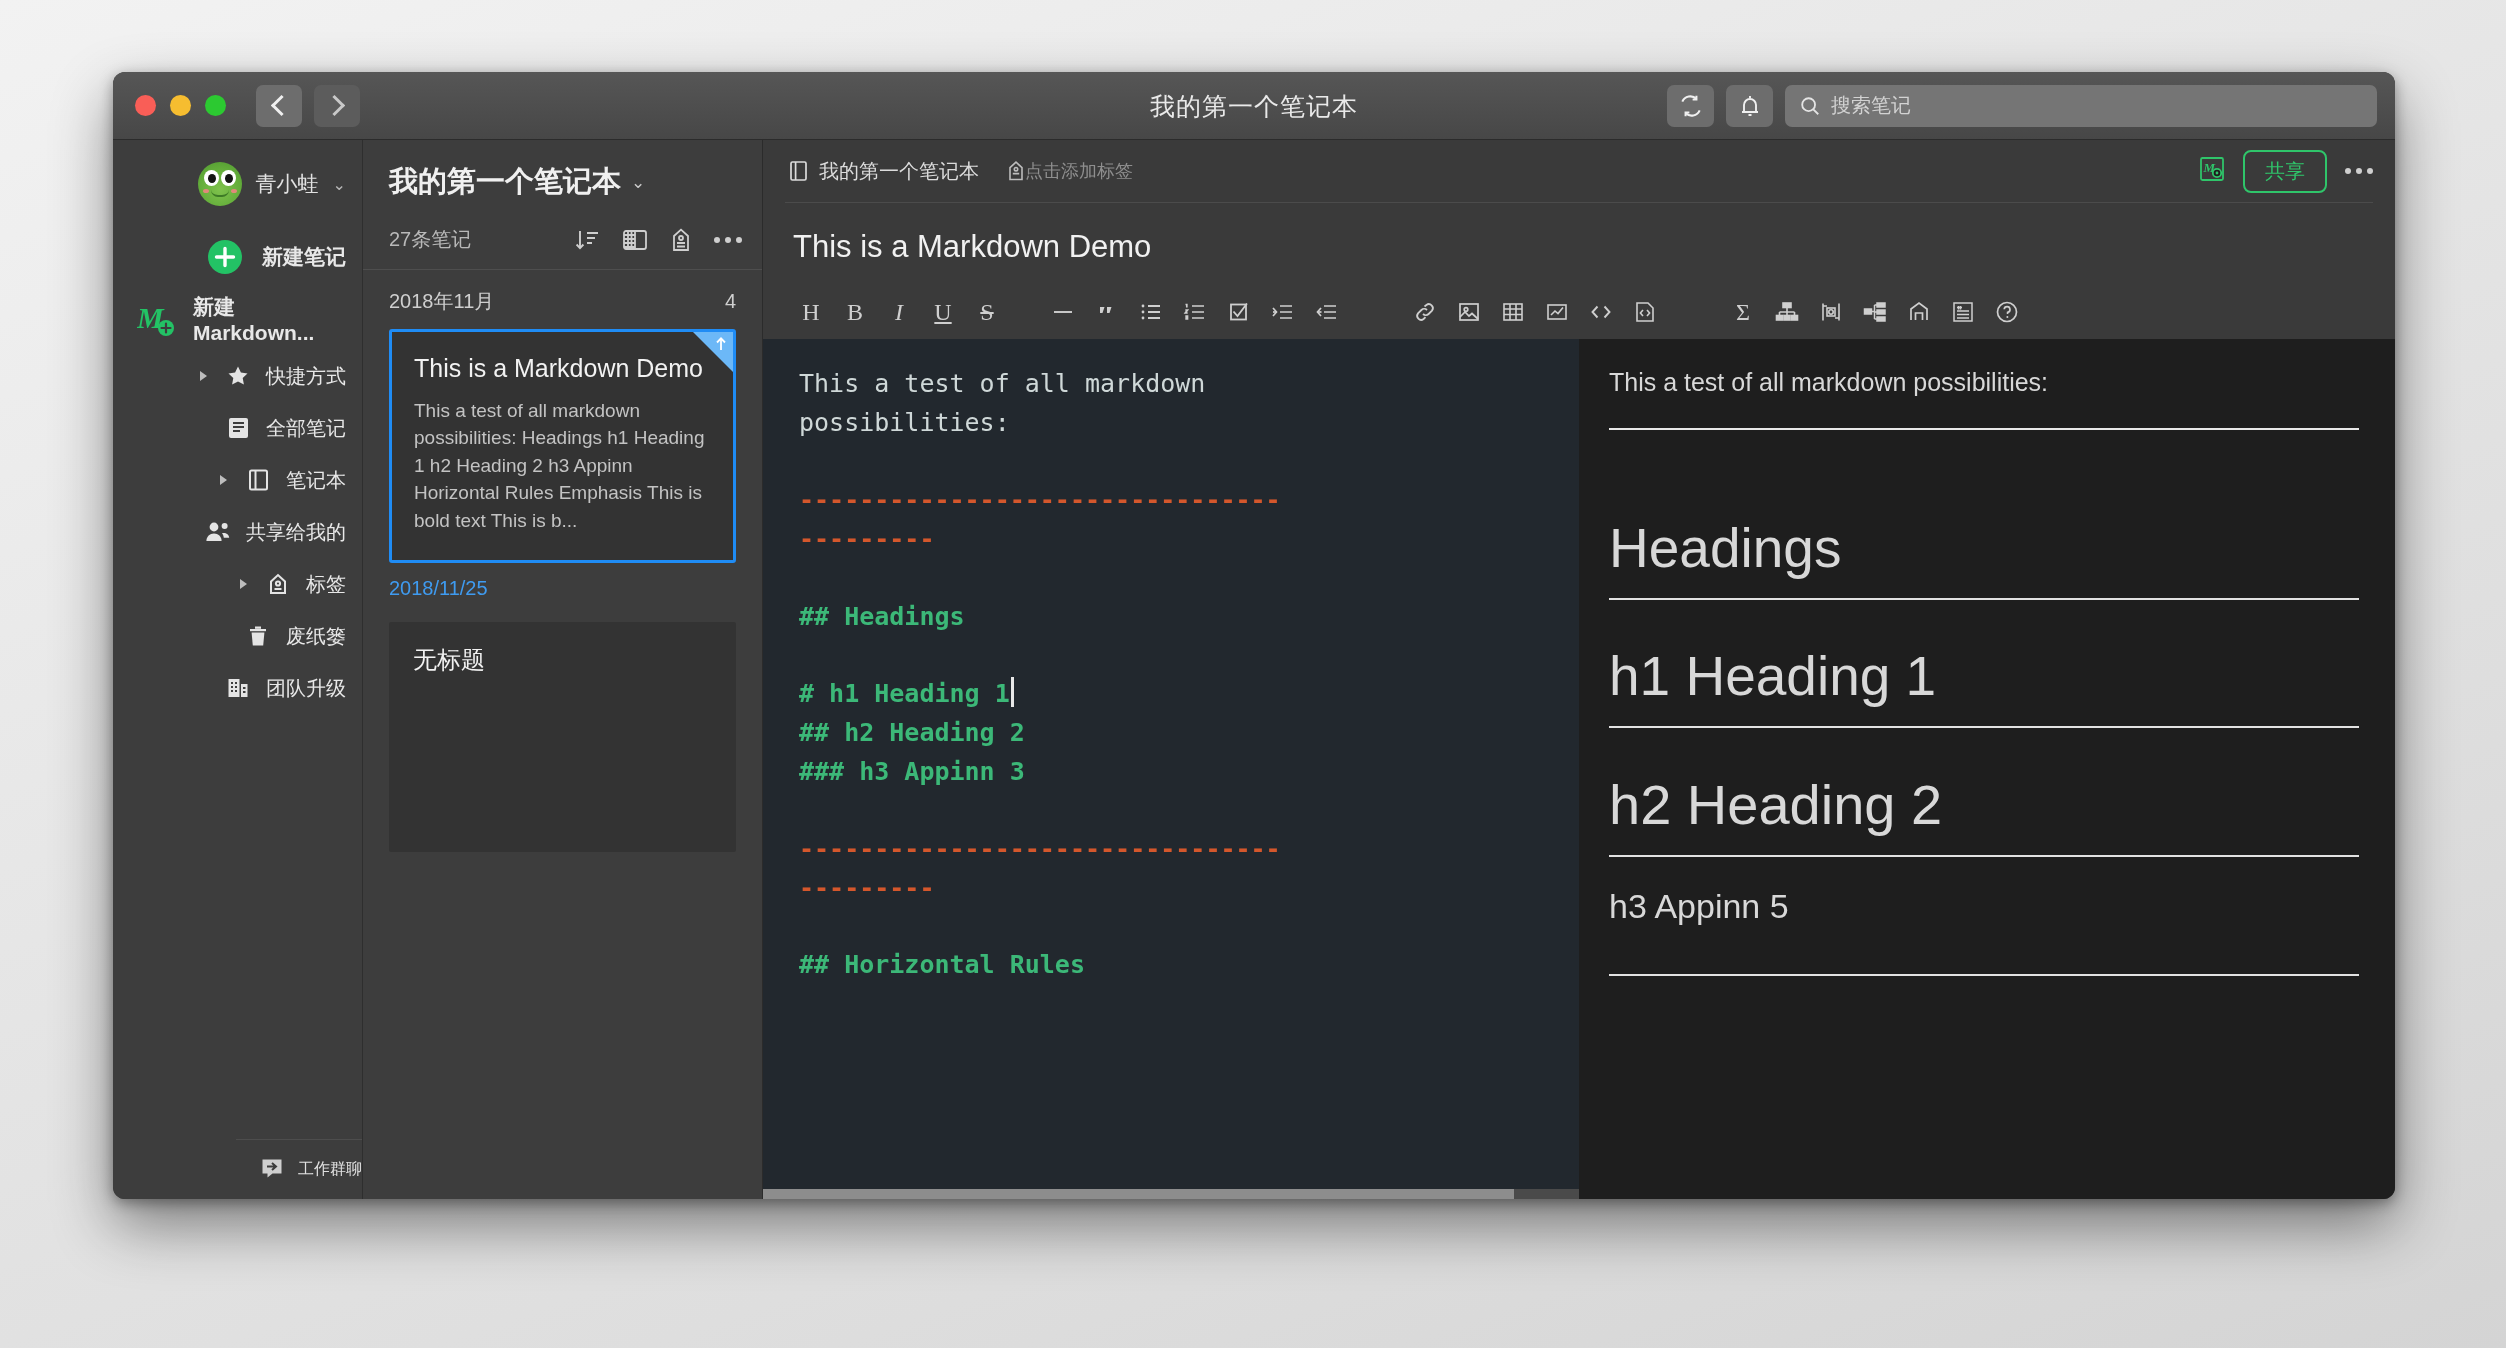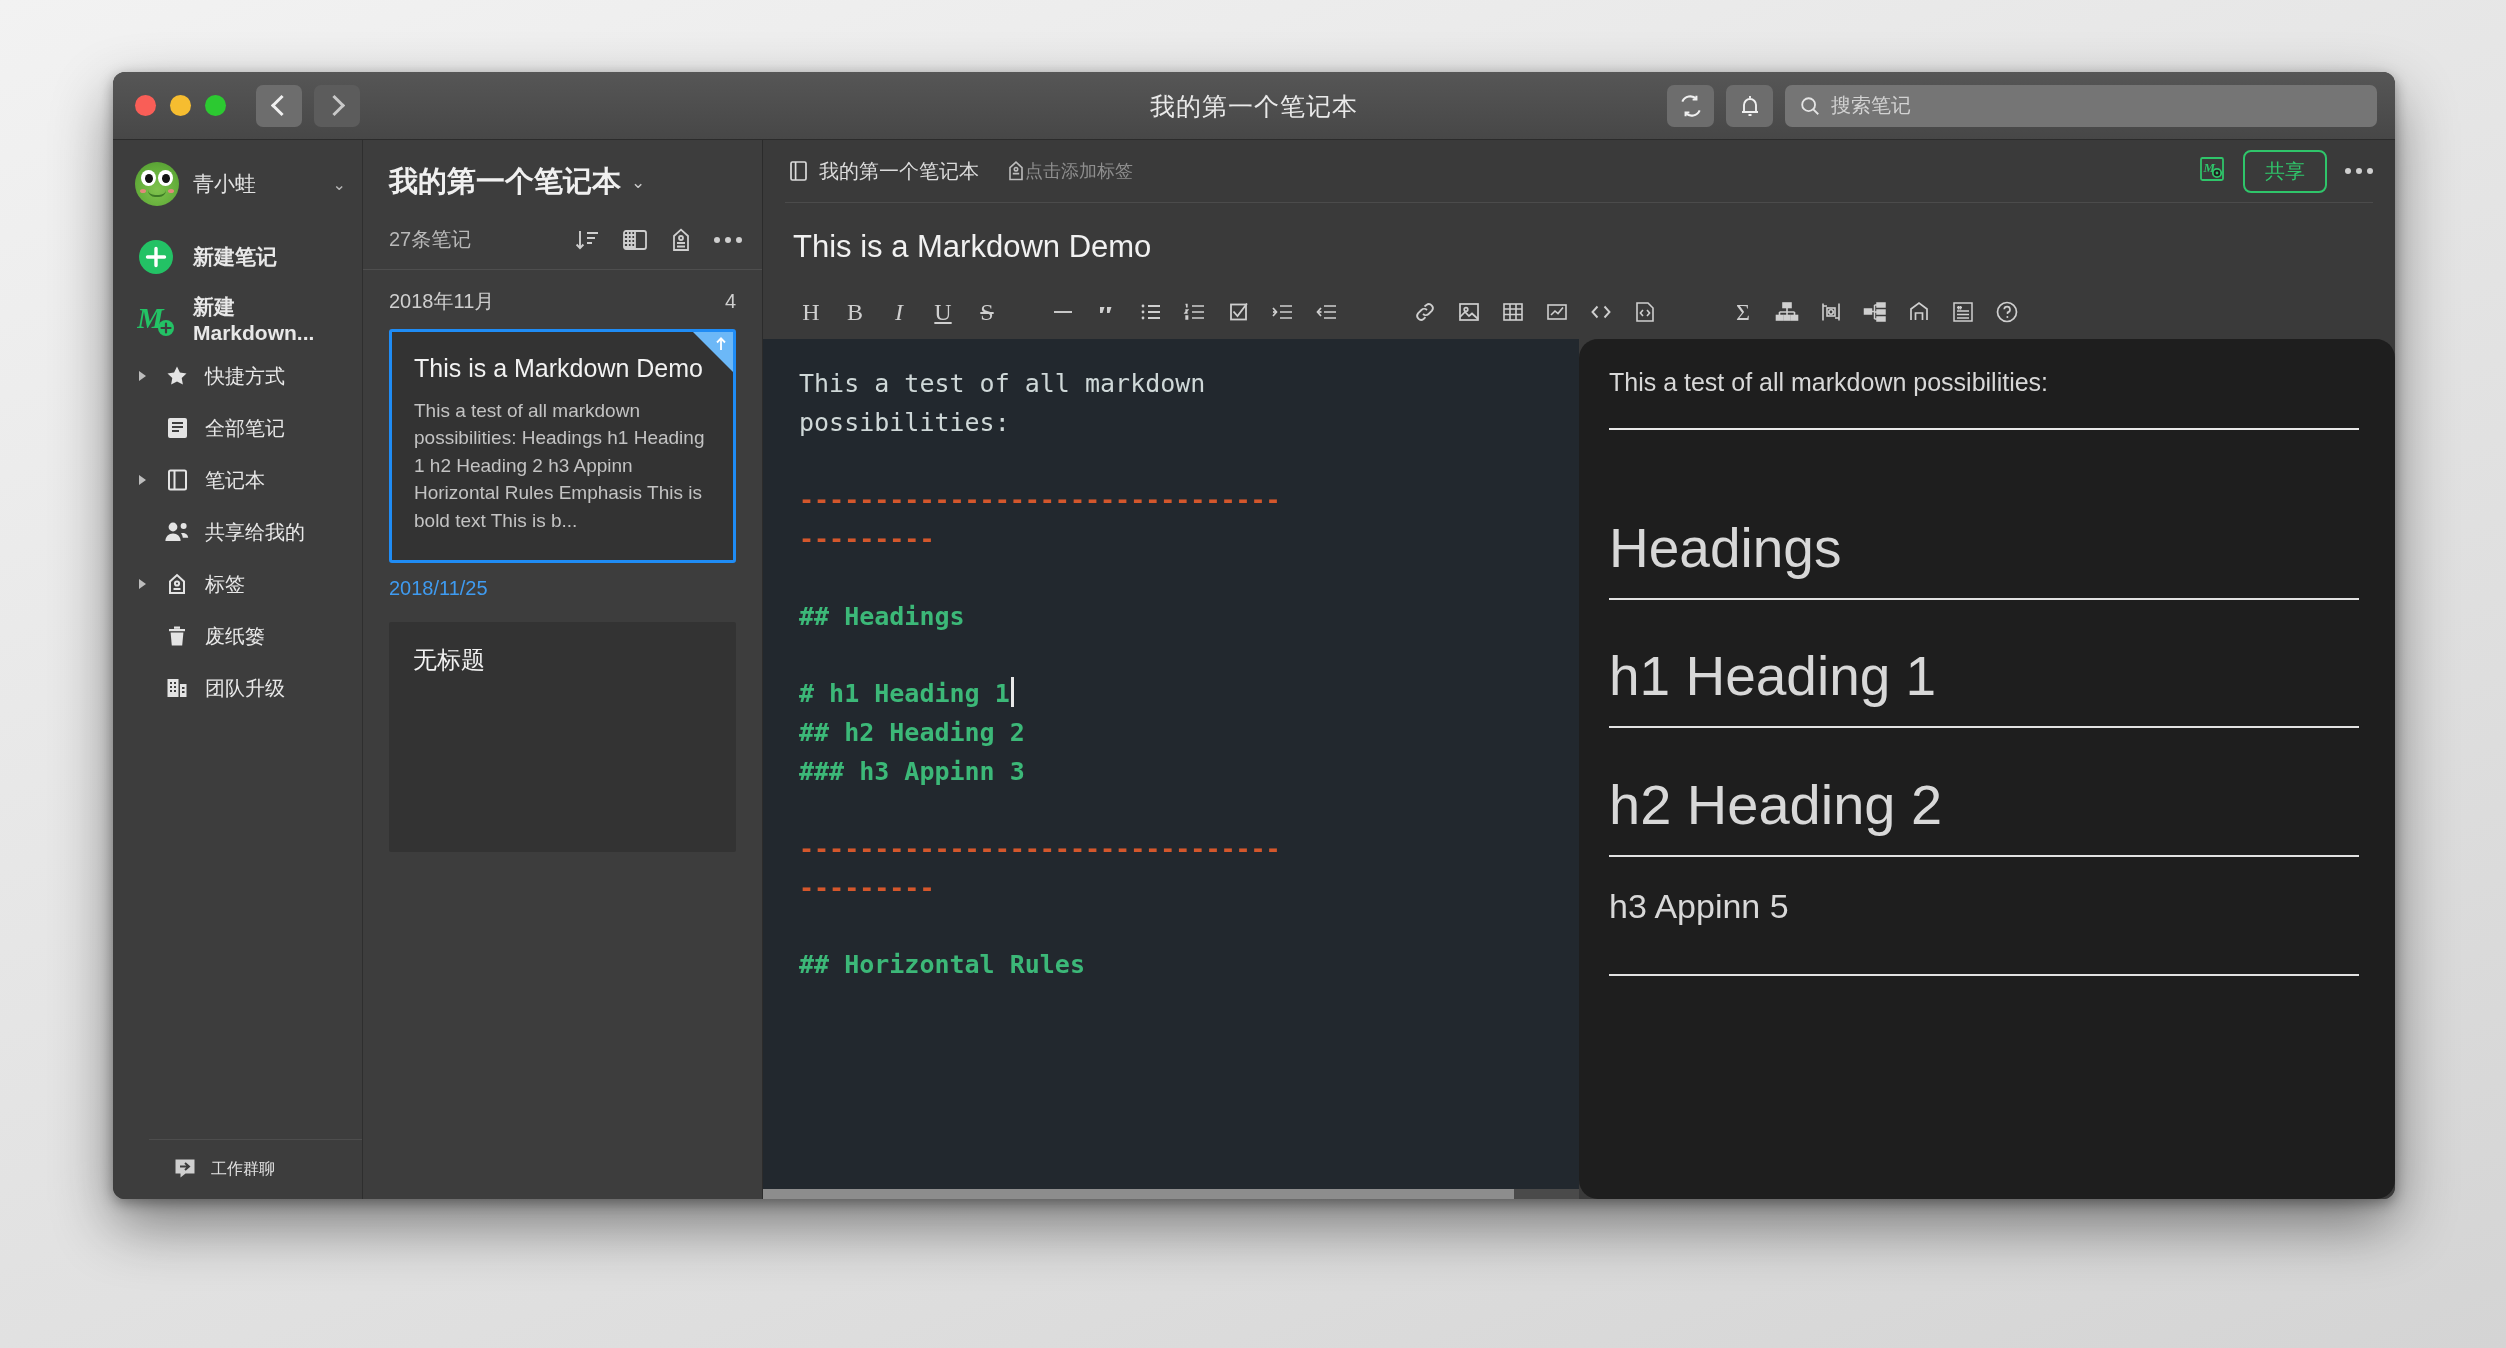--- a/index.html
+++ b/index.html
@@ -77,21 +77,21 @@
     cursor: text;
   }
   #searchbox .ph { font-size: 20px; color:#d2d2d2; }
 
   
   #body { flex: 1; display:flex; min-height:0; }
 
   
   #sidebar {
     width: 250px; background:#3d3d3d; border-right:1px solid #2e2e2e;
-    display:flex; flex-direction:column; flex: 0 0 250px;
+    display:flex; flex-direction:column; flex: 0 0 250px; align-items: flex-end;
   }
   #account {
     display:flex; align-items:center; gap:14px;
     padding: 22px 16px 20px 22px;
   }
   #avatar {
     width: 44px; height:44px; border-radius:50%;
     background: radial-gradient(circle at 50% 62%, #7fc24d 0%, #63ad3a 58%, #4f9630 100%);
     position:relative; flex:0 0 44px; overflow:hidden;
   }
@@ -215,21 +215,20 @@
   #src .cursor {
     display:inline-block; width:3px; height:30px; background:#e8e8e8;
     vertical-align:-5px; margin-left:1px;
   }
   #src-scrollbar { position:absolute; left:0; right:0; bottom:0; height:10px; background:#4a4a4a; }
   #src-scrollbar i { display:block; height:10px; width: 92%; background:#8d8d8d; }
 
   #prev {
     flex:1; background:#1e1e1e; overflow:hidden; padding: 26px 36px 0 30px;
     color:#d4d4d4;
-    border-radius:19px;
   }
   #prev .p { font-size:25px; color:#d8d8d8; line-height:1.4; }
   #prev .rule { height:2px; background:#e8e8e8; margin: 28px 0 42px 0; }
   #prev h1 { font-size: 55px; font-weight: normal; color:#d8d8d8; letter-spacing:0px; }
   #prev h2 { font-size: 56px; font-weight: normal; color:#d8d8d8; }
   #prev h3 { font-size: 34px; font-weight: normal; color:#d8d8d8; }
   #prev .after-h { height:2px; background:#e2e2e2; margin-top: 18px; }
   #prev .gap { height: 44px; }
   #prev .gap.s { height: 30px; }
 </style>

